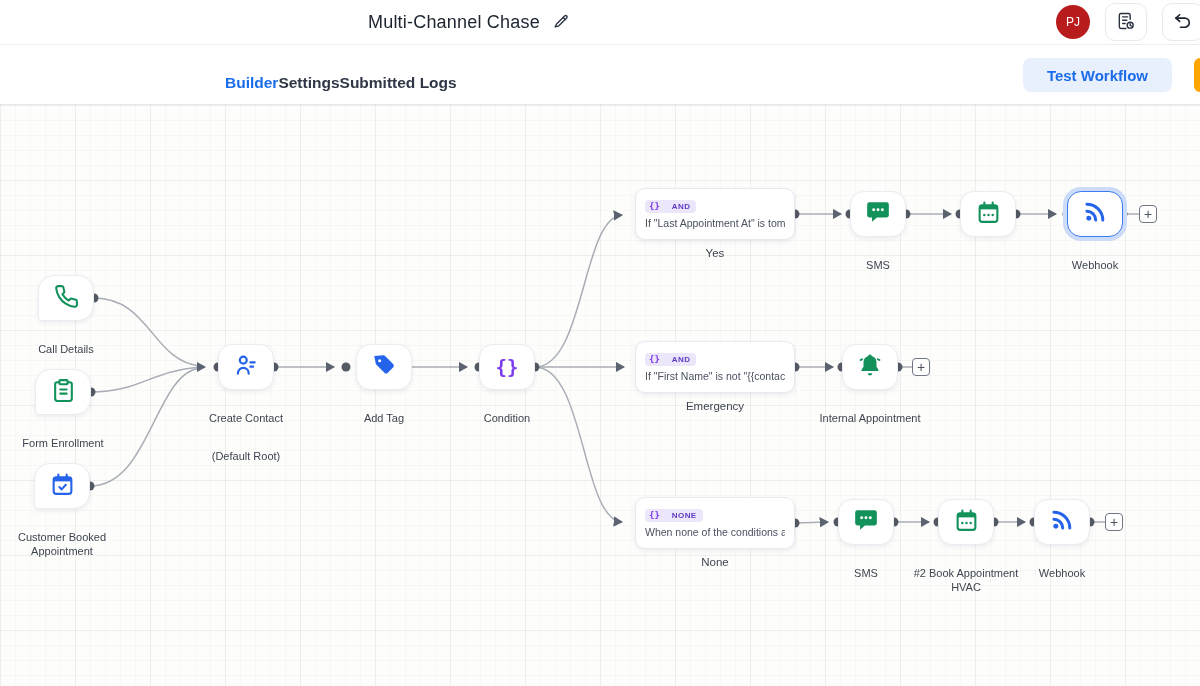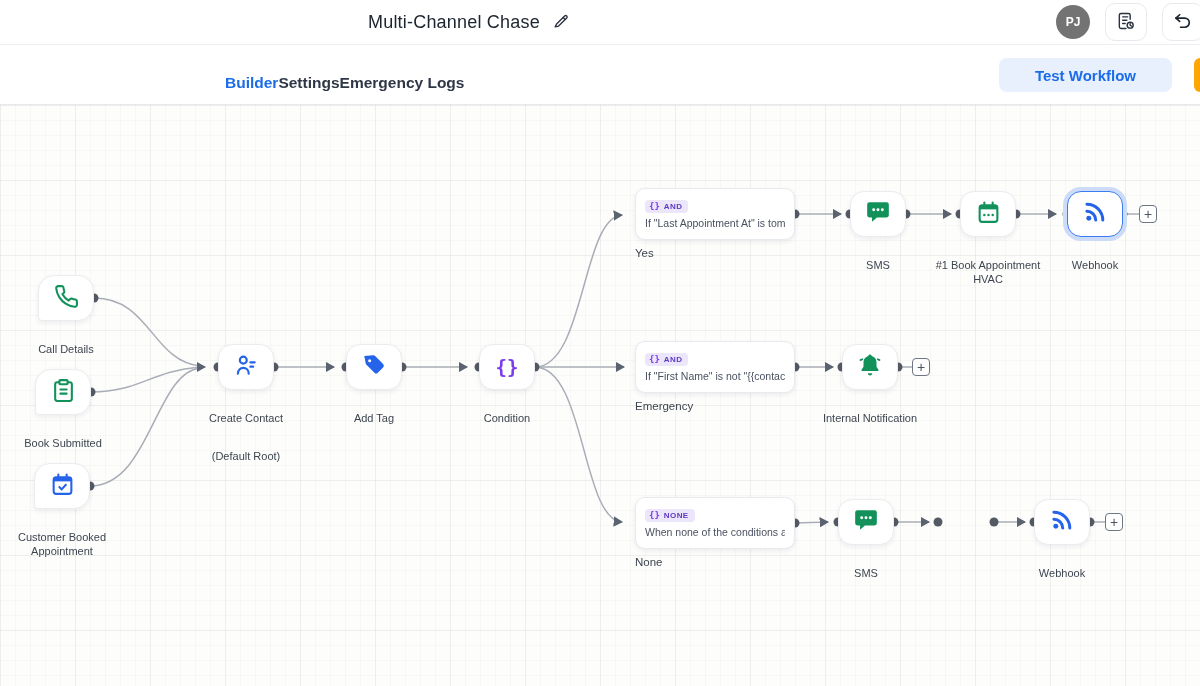--- a/index.html
+++ b/index.html
@@ -5,35 +5,35 @@
   * { margin:0; padding:0; box-sizing:border-box; }
   html,body { width:1200px; height:686px; overflow:hidden; background:#fff;
     font-family:"Liberation Sans", sans-serif; }
 
   
   .header { position:relative; height:45px; background:#fff; border-bottom:1px solid #eceef1; }
   .title-wrap { position:absolute; left:368px; top:0; height:45px; display:flex; align-items:center; gap:12px; }
   .wf-title { font-size:18px; color:#1c2430; font-weight:500; letter-spacing:.2px; }
   .pencil-btn { background:none; border:none; cursor:pointer; display:flex; align-items:center; }
   .header-right { position:absolute; right:0; top:3px; display:flex; align-items:center; gap:15px; }
-  .avatar { width:34px; height:34px; border-radius:50%; background:#737373; color:#fff;
-    font-size:12px; font-weight:700; display:flex; align-items:center; justify-content:center; }
+  .avatar { width:34px; height:34px; border-radius:50%; background:#b91c1c; color:#fff;
+    font-size:12px; font-weight:400; display:flex; align-items:center; justify-content:center; }
   .icon-btn { width:42px; height:38px; background:#fff; border:1px solid #e7e9ee; border-radius:10px;
     display:flex; align-items:center; justify-content:center; cursor:pointer; }
   .icon-btn.cut { margin-right:-4px; }
 
   
   .tabbar { position:relative; height:60px; background:#fff; border-bottom:1px solid #e7e9ec; }
   .tabs { position:absolute; left:225px; top:8px; height:60px; display:flex; }
   .tab { height:60px; display:flex; align-items:center; font-size:15.5px; font-weight:600;
     color:#2f3746; cursor:pointer; position:relative; }
   .tab.active { color:#1a6ce8; }
   .tab.active::after { content:""; position:absolute; left:0; right:0; bottom:0; height:3px;
     background:#1a6ce8; border-radius:3px 3px 0 0; }
-  .test-btn { position:absolute; right:28px; top:13px; height:34px; padding:0 36px;
+  .test-btn { position:absolute; right:28px; top:13px; height:34px; padding:0 24px;
     background:#e9f0fd; color:#1a6ce8; border:none; border-radius:8px;
     font-size:15px; font-weight:700; cursor:pointer; font-family:inherit; }
   .save-sliver { position:absolute; right:-2px; top:13px; width:8px; height:34px;
     background:#ffa602; border-radius:6px 0 0 6px; cursor:pointer; }
 
   
   .canvas { position:relative; width:1200px; height:581px; background-color:#fdfdfc;
     background-image:
       linear-gradient(rgba(0,0,0,.025) 1px, transparent 1px),
       linear-gradient(90deg, rgba(0,0,0,.025) 1px, transparent 1px),
@@ -51,23 +51,23 @@
   .node-label { margin-top:22px; font-size:11px; color:#3e4550; line-height:1.25; }
   .node-sub { font-size:11px; color:#3e4550; line-height:1.25;margin-top:24px; }
   .braces { font-family:"DejaVu Sans Mono", monospace; font-size:19px; font-weight:700; color:#7c3aed; }
 
   .branch-box { position:absolute; width:160px; height:52px; background:#fff;
     border:1px solid #e9e9f0; border-radius:10px; box-shadow:0 2px 5px rgba(25,35,60,.08);
     padding:6px 9px 0 9px; cursor:pointer; }
   .branch-badge { display:inline-flex; align-items:center; gap:4px; background:#ece6fb;
     border-radius:4px; padding:1.5px 6px 1.5px 4px; }
   .branch-badge .b-braces { font-family:"DejaVu Sans Mono", monospace; font-size:9px; font-weight:700; color:#7c3aed; }
-  .branch-badge .b-word { font-size:8px; font-weight:700; color:#5d3bc4; letter-spacing:.4px; }
+  .branch-badge .b-word { font-size:8px; font-weight:700; color:#5d3bc4; letter-spacing:.4px;margin-left:8px; }
   .branch-text { margin-top:4px; font-size:10.5px; color:#4a5160; white-space:nowrap; overflow:hidden; }
-  .branch-label { position:absolute; width:160px; font-size:11.5px; color:#3e4550; }
+  .branch-label { position:absolute; width:160px; text-align:center; font-size:11.5px; color:#3e4550; }
 
   .plus-btn { position:absolute; width:18px; height:18px; background:#fff; border:1.5px solid #6e7683;
     border-radius:4px; color:#4d5560; font-size:14px; line-height:14px; font-weight:500;
     display:flex; align-items:center; justify-content:center; cursor:pointer; padding:0; }
 </style>
 </head>
 <body>
 
 <div class="header">
   <div class="title-wrap">
@@ -101,21 +101,21 @@
         </svg>
       </span>
     </button>
   </div>
 </div>
 
 <div class="tabbar">
   <div class="tabs">
     <div class="tab active">Builder</div>
     <div class="tab">Settings</div>
-    <div class="tab">Emergency Logs</div>
+    <div class="tab">Submitted Logs</div>
   </div>
   <button class="test-btn">Test Workflow</button>
   <div class="save-sliver"></div>
 </div>
 
 <div class="canvas">
 
   <svg class="edges">
     <defs>
       <marker id="arr" viewBox="0 0 10 10" refX="8" refY="5" markerWidth="7" markerHeight="7" orient="auto-start-reverse">
@@ -187,21 +187,21 @@
   <div class="node-wrap" style="left:3px;top:264px">
     <div class="node trigger">
       <span>
         <svg width="25" height="25" viewBox="0 0 24 24" fill="none" stroke="#12925a" stroke-width="2" stroke-linecap="round" stroke-linejoin="round">
           <path d="M16 4h2a2 2 0 0 1 2 2v14a2 2 0 0 1-2 2H6a2 2 0 0 1-2-2V6a2 2 0 0 1 2-2h2"></path>
           <rect x="8" y="2" width="8" height="4" rx="1"></rect>
           <path d="M9 11h6M9 15h6"></path>
         </svg>
       </span>
     </div>
-    <div class="node-label">Book Submitted</div>
+    <div class="node-label">Form Enrollment</div>
   </div>
 
   <div class="node-wrap" style="left:-3px;top:358px;width:130px">
     <div class="node trigger">
       <span>
         <svg width="25" height="25" viewBox="0 0 24 24" fill="none" stroke="#2563eb" stroke-width="2" stroke-linecap="round" stroke-linejoin="round">
           <rect x="3.5" y="5" width="17" height="16" rx="2.5"></rect>
           <path d="M8 2.5V7M16 2.5V7"></path>
           <rect x="3.5" y="5" width="17" height="4" fill="#2563eb" stroke="none"></rect>
           <path d="M9 14.5l2.2 2.2 4-4.4"></path>
@@ -218,21 +218,21 @@
           <circle cx="9.5" cy="7.5" r="3.2"></circle>
           <path d="M4.5 20c0-3.3 2.2-5.3 5-5.3s5 2 5 5.3"></path>
           <path d="M16 9.5h4M16 13.5h2.6"></path>
         </svg>
       </span>
     </div>
     <div class="node-label">Create Contact</div>
     <div class="node-sub">(Default Root)</div>
   </div>
 
-  <div class="node-wrap" style="left:314px;top:239px">
+  <div class="node-wrap" style="left:324px;top:239px">
     <div class="node">
       <span>
         <svg width="26" height="26" viewBox="0 0 24 24" fill="#2563eb">
           <path d="M3 3.8L11.3 3a1.9 1.9 0 0 1 1.5.55l7.6 7.6a2.2 2.2 0 0 1 0 3.1l-4.9 4.9a2.2 2.2 0 0 1-3.1 0l-7.6-7.6A1.9 1.9 0 0 1 4.25 10z"></path>
           <circle cx="8" cy="8" r="1.4" fill="#fff"></circle>
         </svg>
       </span>
     </div>
     <div class="node-label">Add Tag</div>
   </div>
@@ -291,21 +291,20 @@
         <svg width="25" height="25" viewBox="0 0 24 24" fill="none" stroke="#12925a" stroke-width="2" stroke-linecap="round" stroke-linejoin="round">
           <rect x="3.5" y="5" width="17" height="16" rx="2.5"></rect>
           <path d="M8 2.5V7M16 2.5V7"></path>
           <rect x="3.5" y="5" width="17" height="4" fill="#12925a" stroke="none"></rect>
           <circle cx="8" cy="14.5" r="1.2" fill="#12925a" stroke="none"></circle>
             <circle cx="12" cy="14.5" r="1.2" fill="#12925a" stroke="none"></circle>
             <circle cx="16" cy="14.5" r="1.2" fill="#12925a" stroke="none"></circle>
         </svg>
       </span>
     </div>
-    <div class="node-label">#1 Book Appointment HVAC</div>
   </div>
 
   <div class="node-wrap" style="left:1035px;top:86px">
     <div class="node selected">
       <span>
         <svg width="26" height="26" viewBox="0 0 24 24" fill="none">
           <circle cx="6.3" cy="17.7" r="2.3" fill="#2563eb"></circle>
           <path d="M4.5 11.3a8.2 8.2 0 0 1 8.2 8.2" stroke="#2563eb" stroke-width="2.7" stroke-linecap="round"></path>
           <path d="M4.5 4.8A14.7 14.7 0 0 1 19.2 19.5" stroke="#2563eb" stroke-width="2.7" stroke-linecap="round"></path>
         </svg>
@@ -321,41 +320,56 @@
   <div class="node-wrap" style="left:805px;top:239px;width:130px">
     <div class="node">
       <span>
         <svg width="26" height="26" viewBox="0 0 24 24" fill="#12925a">
           <path d="M12 2.3c-.85 0-1.55.6-1.67 1.42C7.7 4.5 6 6.8 6 9.4v4.1l-1.8 2.8c-.33.55.03 1.2.68 1.2h14.24c.65 0 1-.65.68-1.2L18 13.5V9.4c0-2.6-1.7-4.9-4.33-5.68A1.7 1.7 0 0 0 12 2.3z"></path>
           <path d="M10 19.6a2 2 0 0 0 4 0z"></path>
           <path d="M3.2 7.5l1.6-.9M20.8 7.5l-1.6-.9" stroke="#12925a" stroke-width="1.6" stroke-linecap="round"></path>
         </svg>
       </span>
     </div>
-    <div class="node-label">Internal Notification</div>
+    <div class="node-label">Internal Appointment</div>
   </div>
 
   <button class="plus-btn" style="left:912px;top:253px">
     <span>+</span>
   </button>
 
   <div class="node-wrap" style="left:806px;top:394px">
     <div class="node">
       <span>
         <svg width="26" height="26" viewBox="0 0 24 24" fill="#12925a">
           <path d="M4 3h16a2 2 0 0 1 2 2v10a2 2 0 0 1-2 2h-9l-4.5 4v-4H4a2 2 0 0 1-2-2V5a2 2 0 0 1 2-2z"></path>
           <circle cx="8" cy="10" r="1.35" fill="#fff"></circle>
             <circle cx="12" cy="10" r="1.35" fill="#fff"></circle>
             <circle cx="16" cy="10" r="1.35" fill="#fff"></circle>
         </svg>
       </span>
     </div>
     <div class="node-label">SMS</div>
   </div>
 
+  <div class="node-wrap" style="left:901px;top:394px;width:130px">
+    <div class="node">
+      <span>
+        <svg width="25" height="25" viewBox="0 0 24 24" fill="none" stroke="#12925a" stroke-width="2" stroke-linecap="round" stroke-linejoin="round">
+          <rect x="3.5" y="5" width="17" height="16" rx="2.5"></rect>
+          <path d="M8 2.5V7M16 2.5V7"></path>
+          <rect x="3.5" y="5" width="17" height="4" fill="#12925a" stroke="none"></rect>
+          <circle cx="8" cy="14.5" r="1.2" fill="#12925a" stroke="none"></circle>
+            <circle cx="12" cy="14.5" r="1.2" fill="#12925a" stroke="none"></circle>
+            <circle cx="16" cy="14.5" r="1.2" fill="#12925a" stroke="none"></circle>
+        </svg>
+      </span>
+    </div>
+    <div class="node-label">#2 Book Appointment HVAC</div>
+  </div>
 
   <div class="node-wrap" style="left:1002px;top:394px">
     <div class="node">
       <span>
         <svg width="26" height="26" viewBox="0 0 24 24" fill="none">
           <circle cx="6.3" cy="17.7" r="2.3" fill="#2563eb"></circle>
           <path d="M4.5 11.3a8.2 8.2 0 0 1 8.2 8.2" stroke="#2563eb" stroke-width="2.7" stroke-linecap="round"></path>
           <path d="M4.5 4.8A14.7 14.7 0 0 1 19.2 19.5" stroke="#2563eb" stroke-width="2.7" stroke-linecap="round"></path>
         </svg>
       </span>

